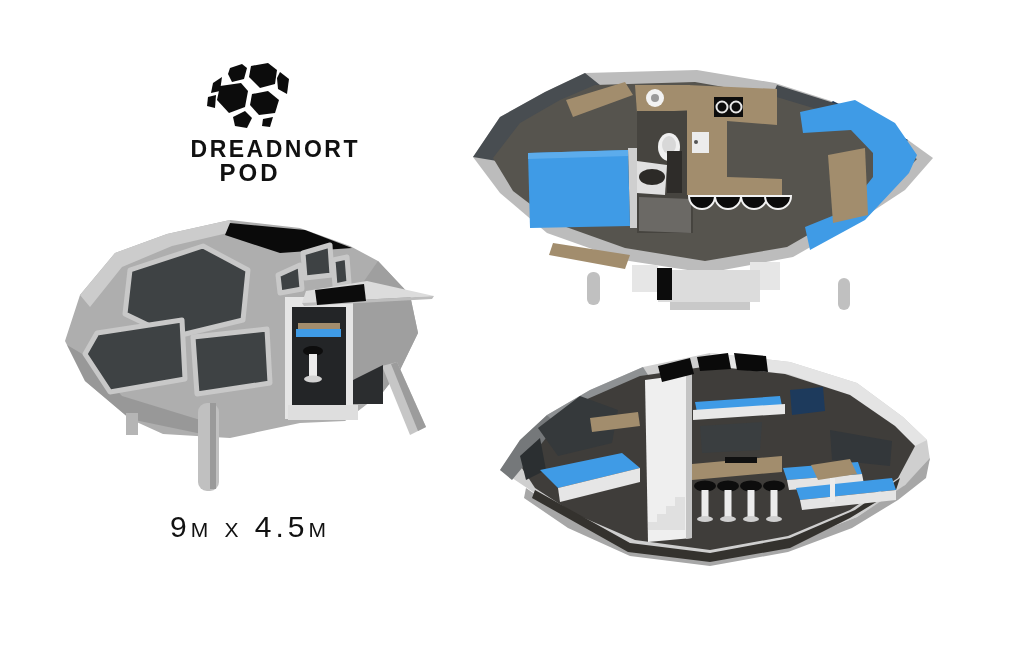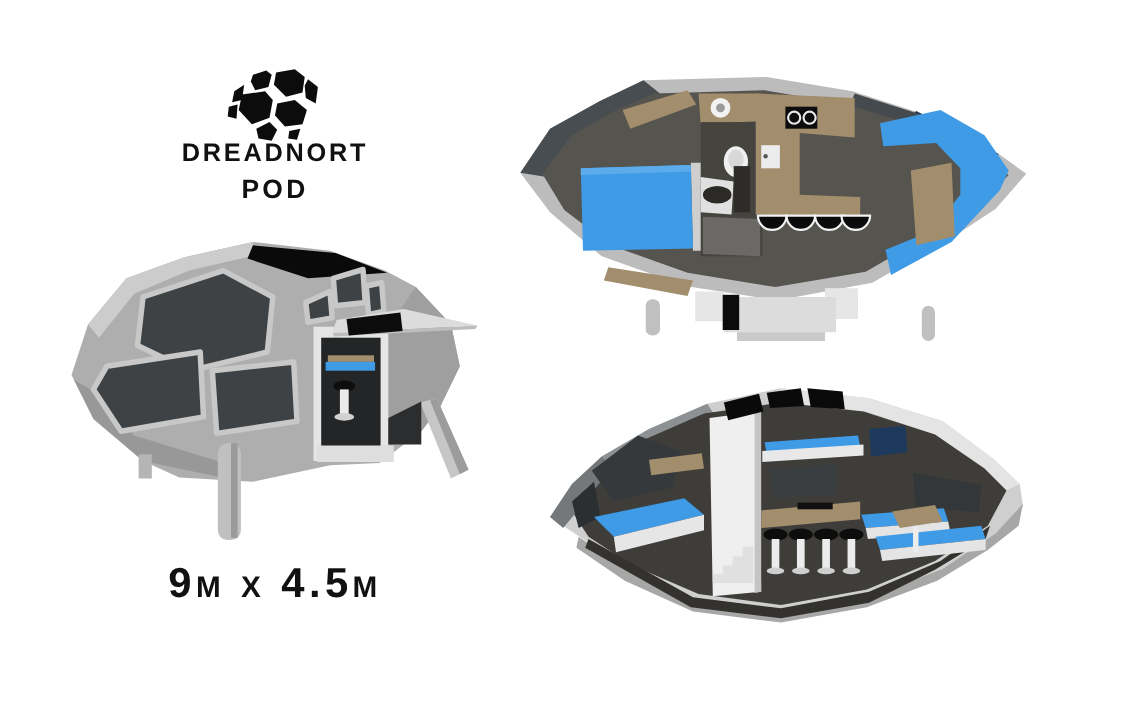--- a/index.html
+++ b/index.html
@@ -1,23 +1,23 @@
 <!DOCTYPE html>
 <html><head>
 <meta charset="utf-8">
 <style>
   html,body{margin:0;padding:0;}
   body{width:1024px;height:647px;background:#ffffff;position:relative;overflow:hidden;
        font-family:"Liberation Sans", sans-serif;}
   .sheet{position:absolute;inset:0;background:#ffffff;}
   .abs{position:absolute;}
   .brand-text{color:#111;font-weight:bold;text-align:center;line-height:1.05;}
-  #brand-line1{left:140px;top:126px;width:220px;font-size:23px;letter-spacing:2.5px;}
+  #brand-line1{left:140px;top:137px;width:220px;font-size:23px;letter-spacing:2.5px;text-align:right;}
   #brand-line2{left:140px;top:160px;width:220px;font-size:24px;letter-spacing:3px;}
-  #dims{left:130px;top:510px;width:240px;font-size:38px;font-weight:bold;color:#111;
+  #dims{left:130px;top:510px;width:240px;font-size:30px;font-weight:normal;color:#111;
         text-align:center;letter-spacing:4px;font-variant:small-caps;}
   svg{display:block;}
 </style>
 </head>
 <body>
 
 <div class="sheet">
 
   <svg class="abs" style="left:204px;top:62px" width="90" height="70" viewBox="0 0 90 70">
     <g fill="#0c0c0c">

